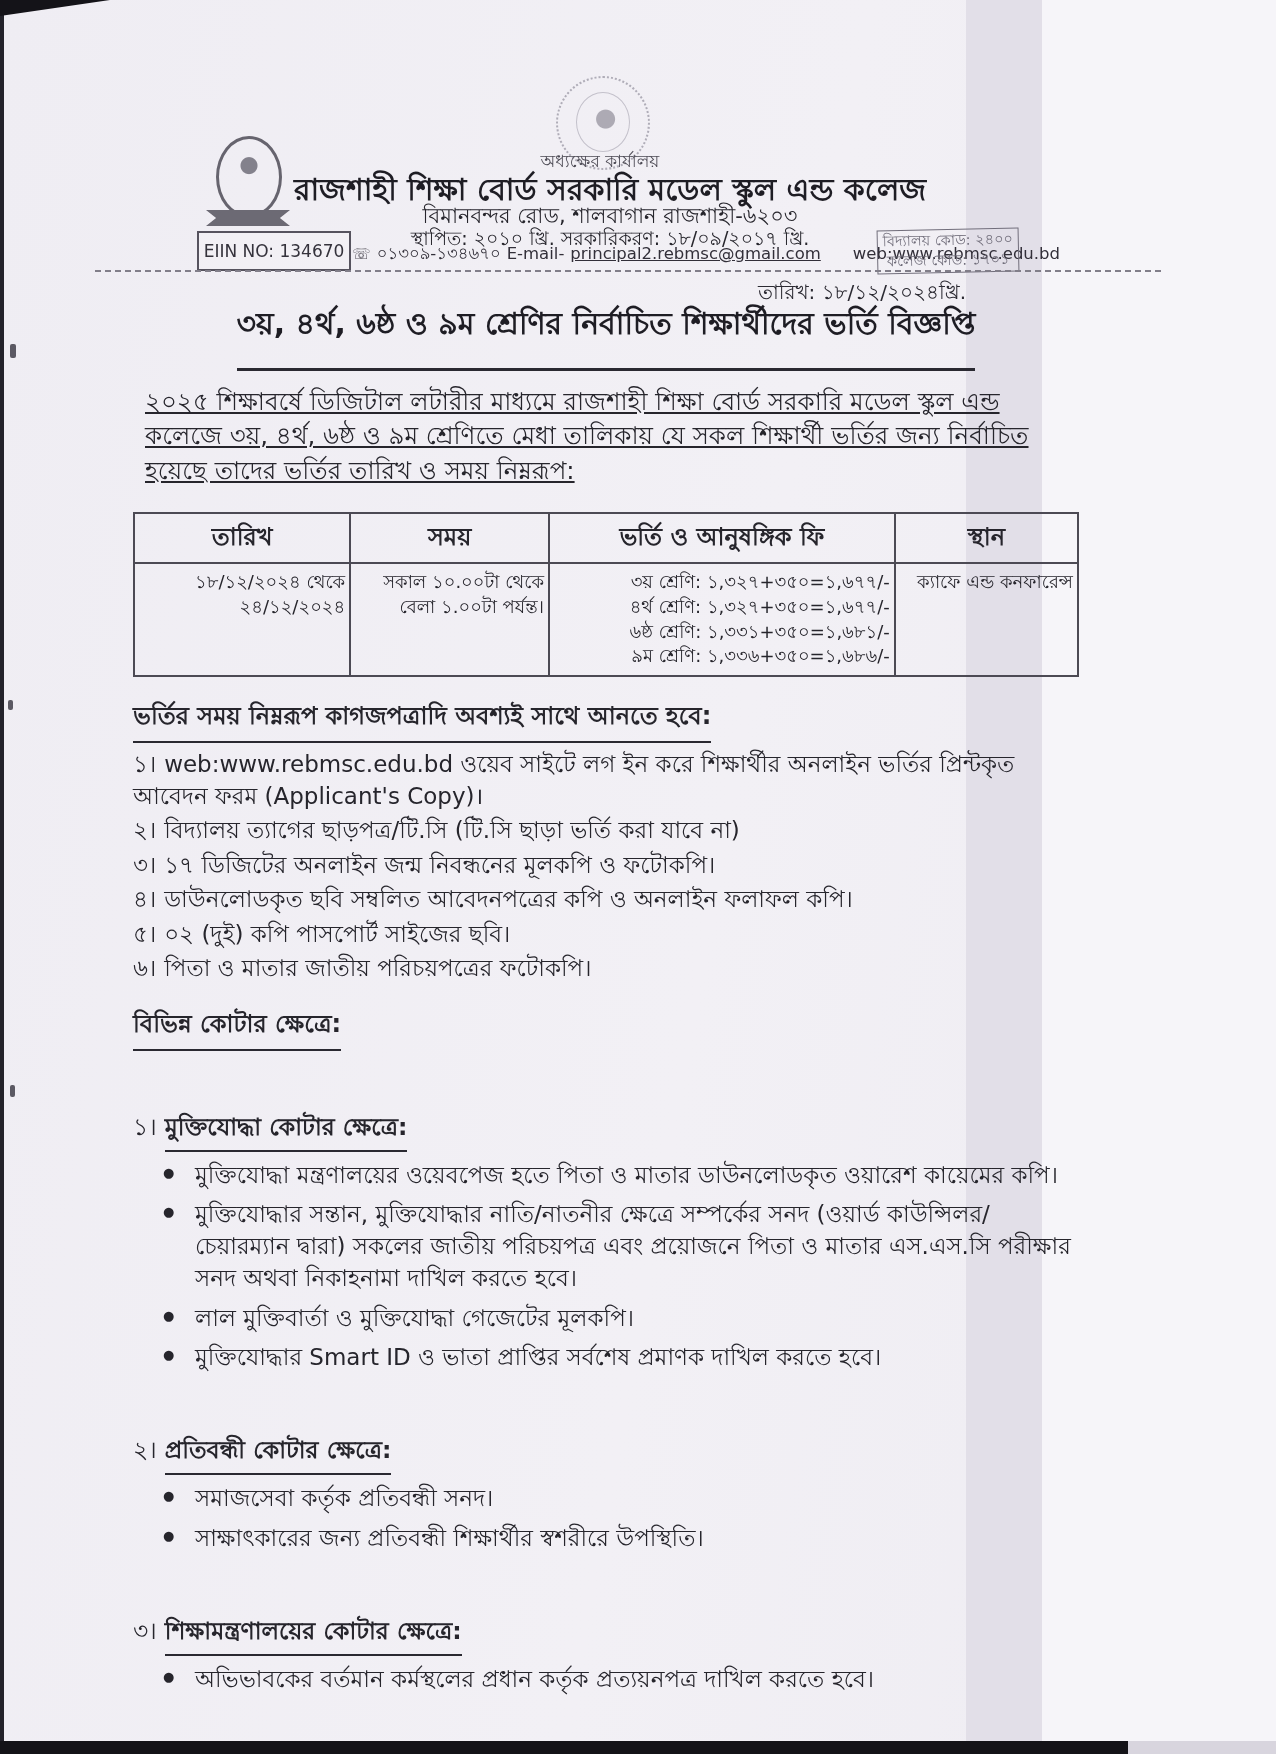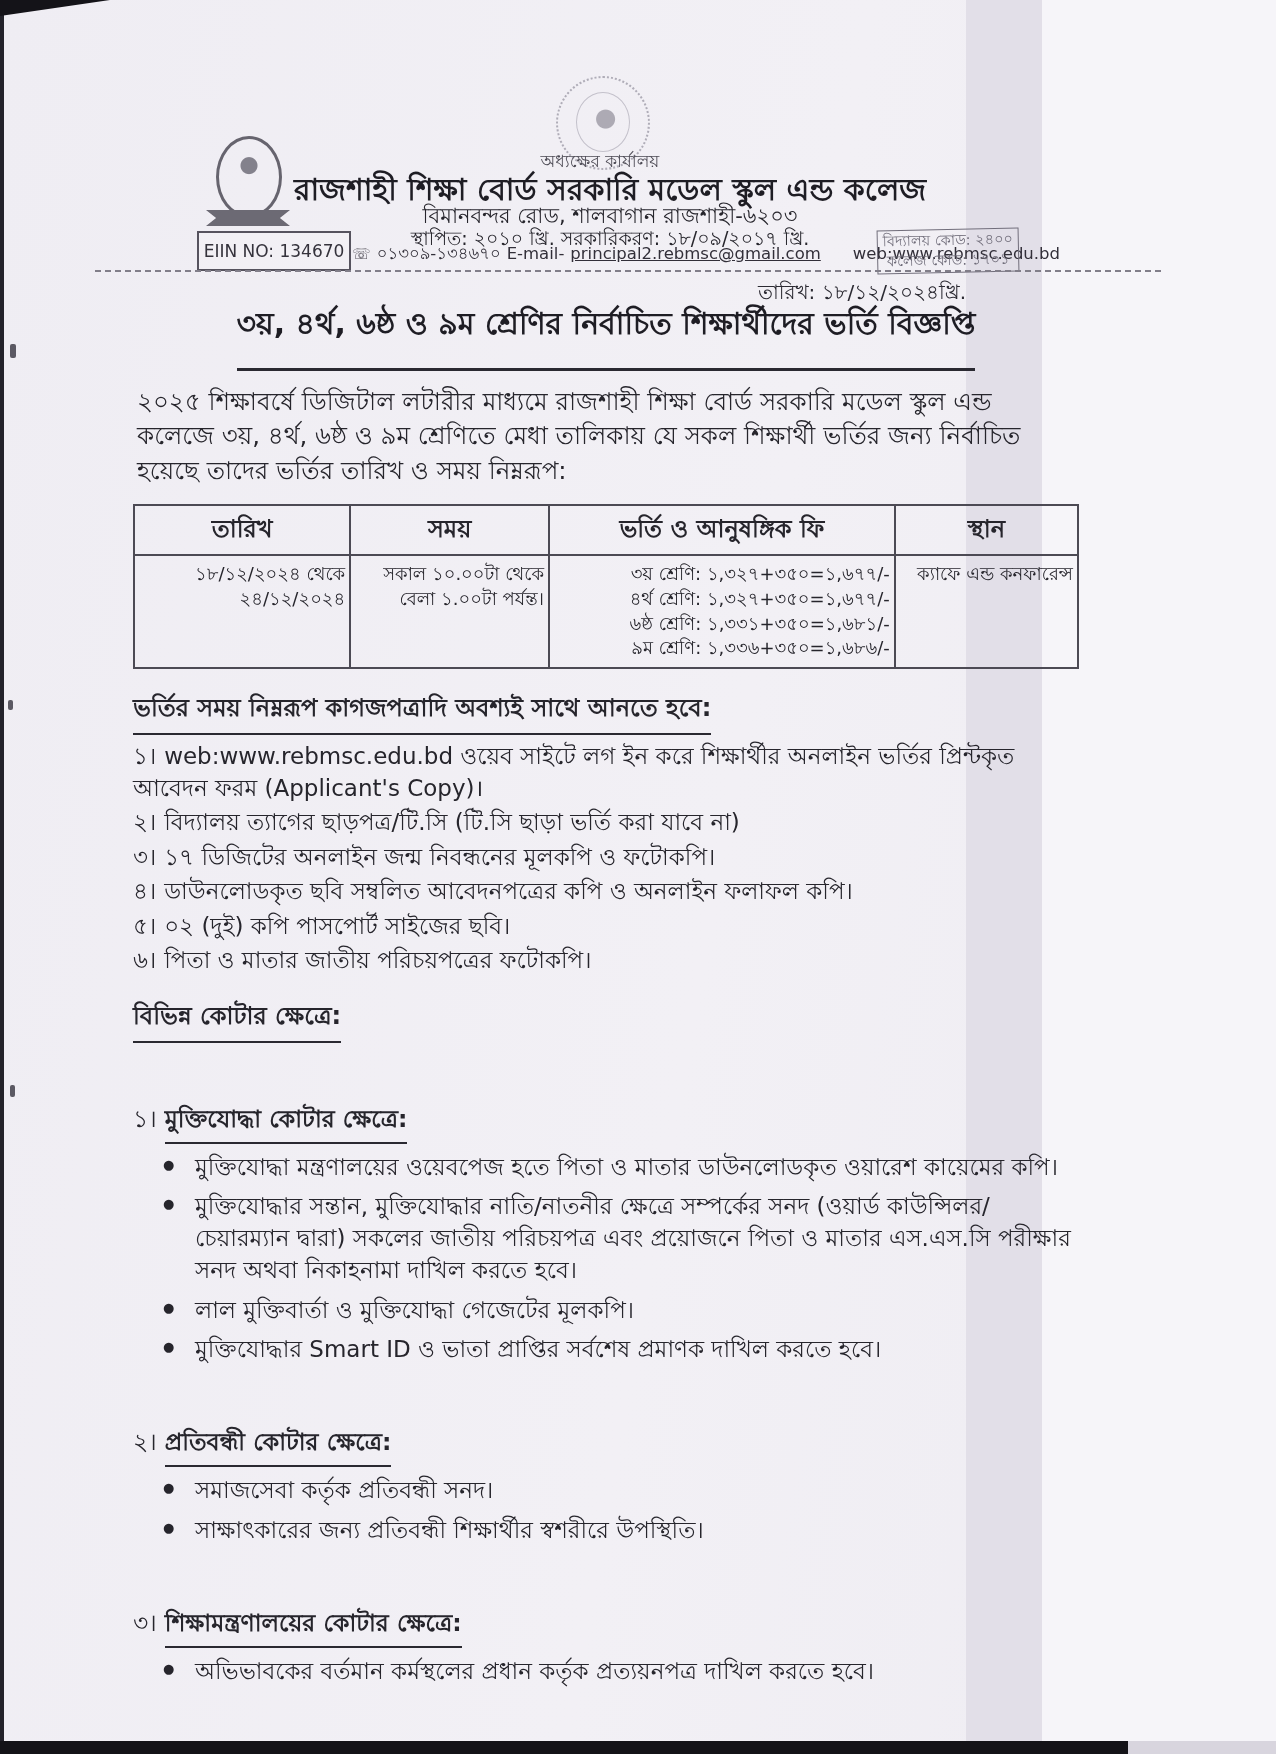--- a/index.html
+++ b/index.html
@@ -64,23 +64,23 @@
     background:#56535e;
     clip-path:polygon(0 0,12% 50%,0 100%,100% 100%,88% 50%,100% 0);
   }
   .header-rule{position:absolute;left:95px;top:270px;width:1066px;border-top:2px dashed #817e89;z-index:2;}
   .date-line{position:absolute;left:690px;top:277px;width:276px;text-align:right;font-size:20px;color:#2b2a32;z-index:2;}
 
   
   .content{position:absolute;left:133px;top:300px;width:946px;z-index:2;}
   .doc-title{margin:0 0 14px 0;text-align:center;font-size:30px;font-weight:bold;color:#1e1d24;}
   .doc-title span{display:inline-block;border-bottom:3px solid #2a2931;padding-bottom:17px;}
-  .intro{margin:4px;font-size:24.5px;line-height:1.4;}
-
-  table.adm{width:100%;border-collapse:collapse;margin-top:16px;padding-left:28px;}
+  .intro{margin:12px;font-size:24.5px;line-height:1.4;text-decoration:underline;}
+
+  table.adm{width:100%;border-collapse:collapse;margin-top:24px;padding-left:28px;}
   table.adm th,table.adm td{border:2px solid #4c4a54;}
   table.adm th{font-size:24px;font-weight:bold;padding:4px 2px;}
   table.adm td{font-size:18px;vertical-align:top;padding:6px 4px;line-height:1.38;text-align:right;}
   .col-date{width:213px;text-align:center;}
   .col-time{width:197px;text-align:center;}
   .col-fee{width:350px;}
   .col-venue{width:180px;text-align:center;}
   td.fee-cell{padding-left:22px;}
 
   .sec-heading{margin:20px 0 6px 0;font-size:24px;font-weight:bold;}

